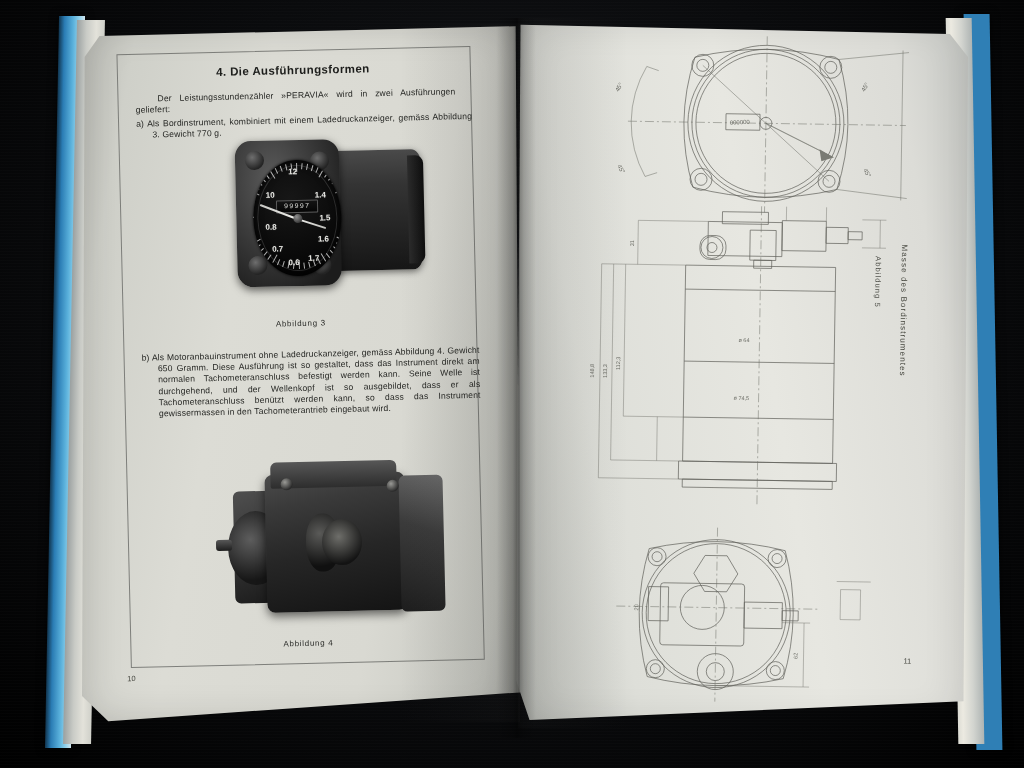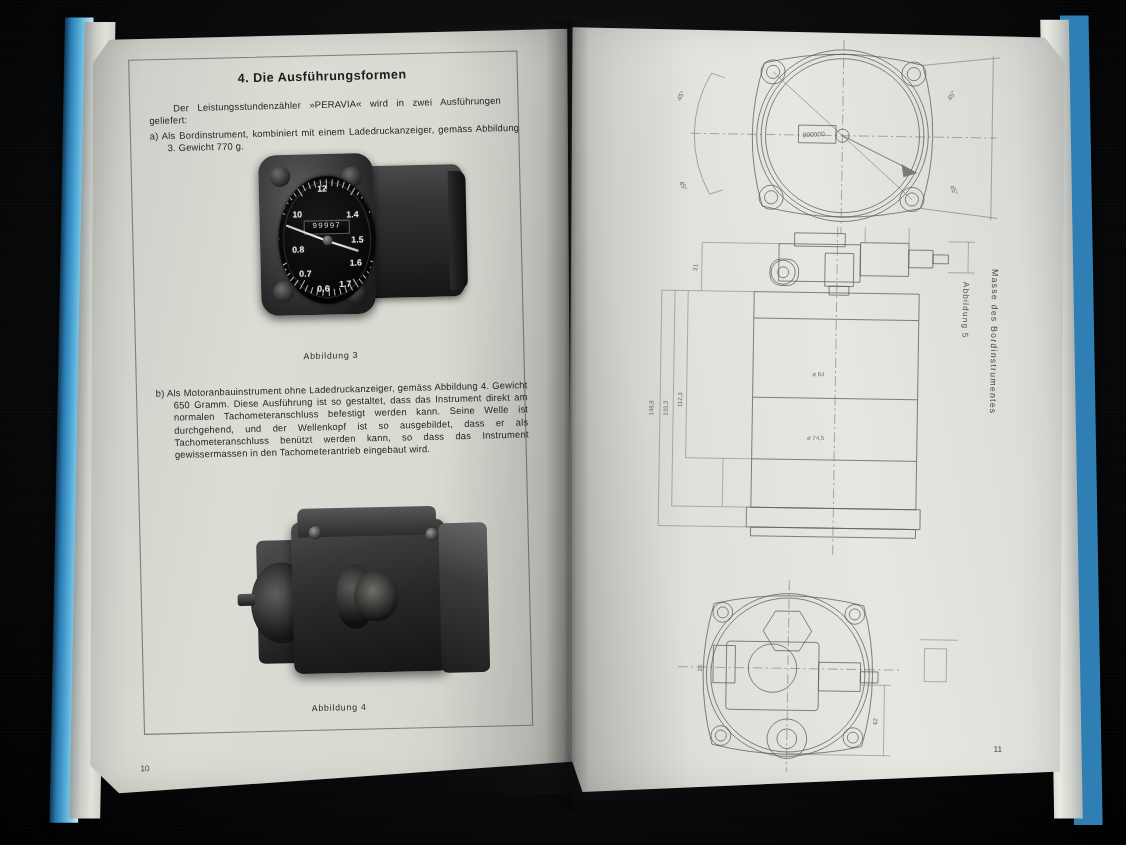--- a/index.html
+++ b/index.html
@@ -69,21 +69,21 @@
   .p1{left:60px;top:68px;width:320px;text-indent:22px;}
   .p2{left:60px;top:93px;width:320px;}
   .p3{left:60px;top:327px;width:322px;}
   .hang{padding-left:16px;text-indent:-16px;}
 
   .fig-cap{position:absolute;font-size:8px;color:#2a2b28;letter-spacing:.7px;
     text-align:center;font-family:"Liberation Sans",sans-serif;}
   .cap3{left:160px;top:297px;width:120px;}
   .cap4{left:160px;top:617px;width:120px;}
 
-  .folio{position:absolute;font-size:7.5px;color:#45463f;font-family:"Liberation Sans",sans-serif;margin-top:20px;}
+  .folio{position:absolute;font-size:7.5px;color:#45463f;font-family:"Liberation Sans",sans-serif;}
   .folio-l{left:38px;top:648px;}
   .folio-r{left:392px;top:640px;}
 
   
   .photo1{position:absolute;left:150px;top:112px;width:206px;height:178px;}
   .inst-body{position:absolute;left:78px;top:18px;width:116px;height:120px;
     border-radius:10px/14px;
     background:linear-gradient(180deg,#4a4a4a 0%,#343434 28%,#272727 60%,#161616 100%);
     box-shadow:0 2px 7px rgba(0,0,0,.55);}
   .inst-body:after{content:"";position:absolute;right:-2px;top:6px;width:16px;height:108px;

